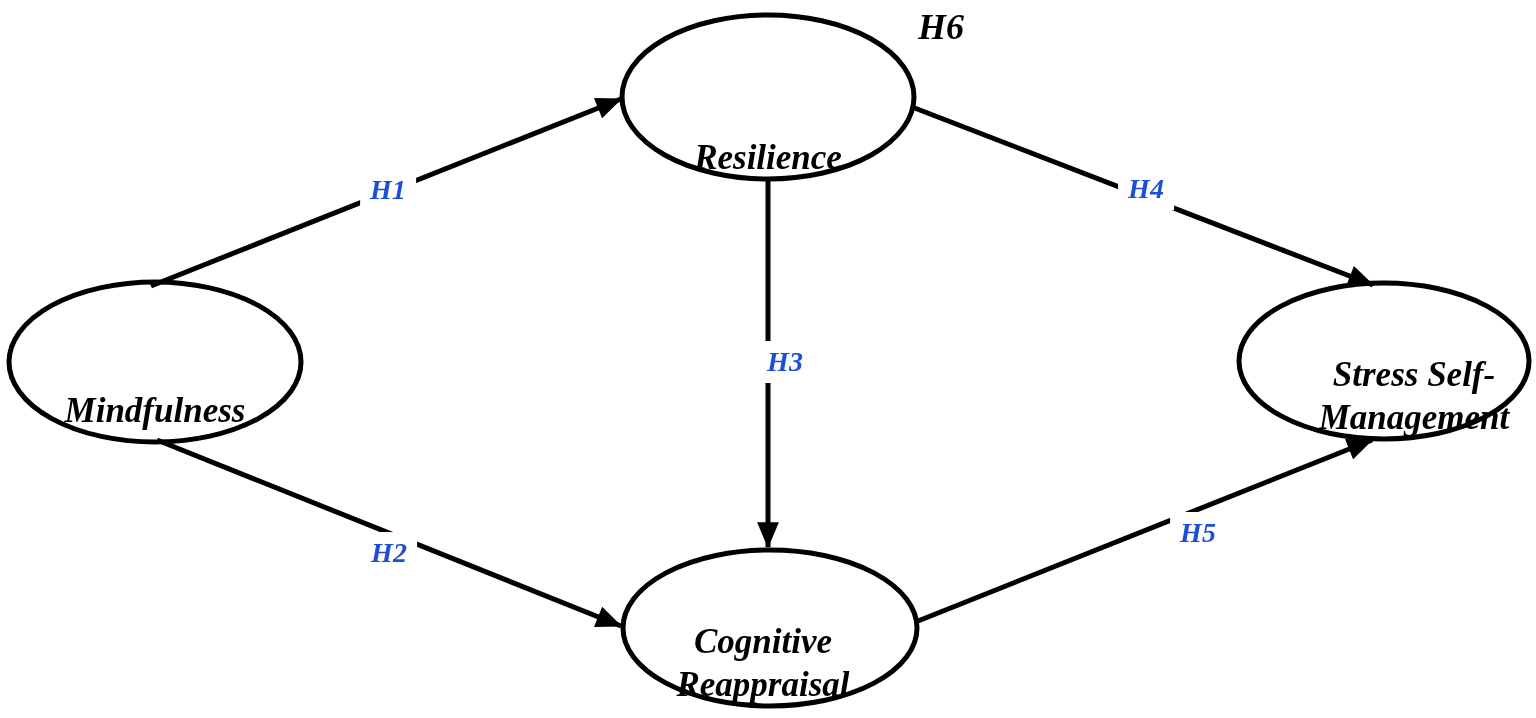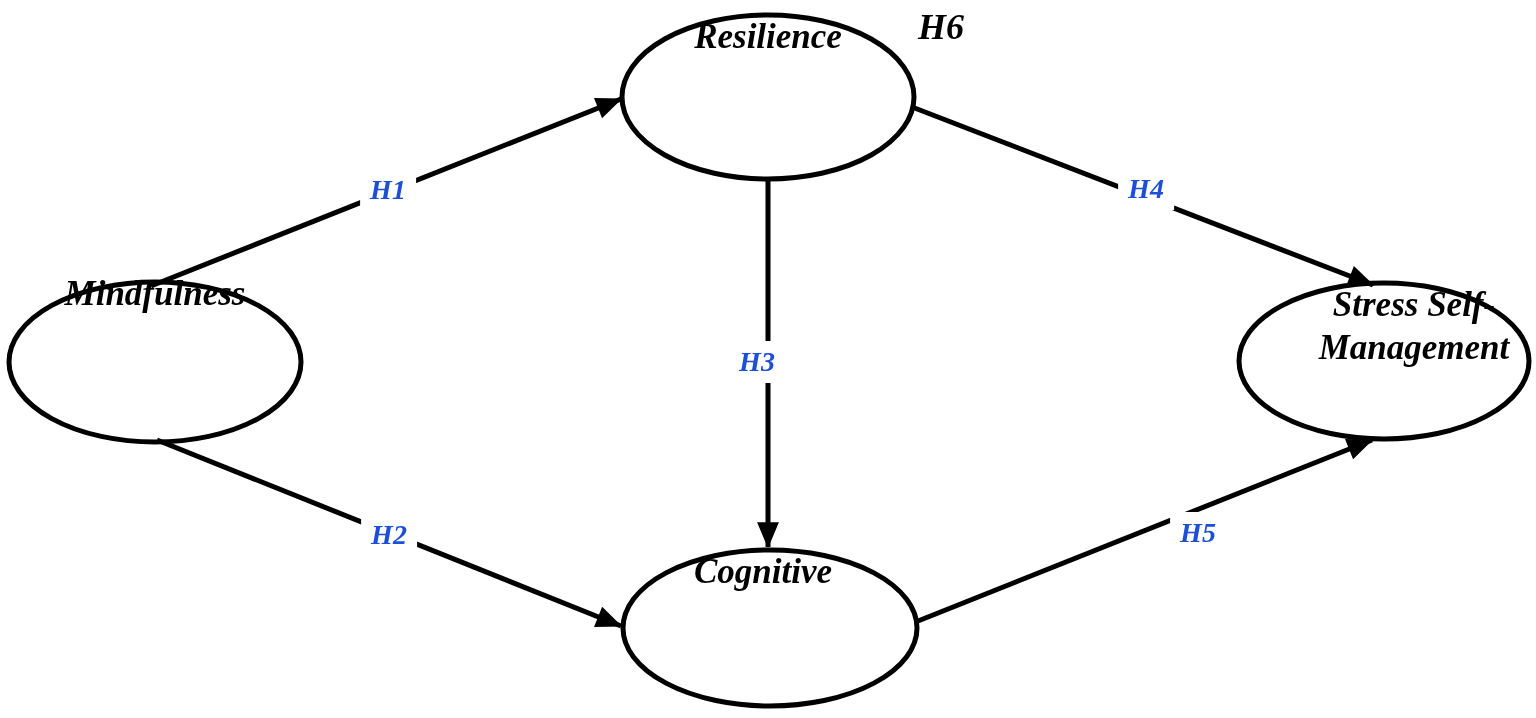--- a/index.html
+++ b/index.html
@@ -18,21 +18,21 @@
   .figure-canvas svg {
     position: absolute;
     left: 0;
     top: 0;
   }
   .node-label {
     position: absolute;
     display: flex;
     flex-direction: column;
     align-items: center;
-    justify-content: flex-start;
+    justify-content: flex-end;
     text-align: center;
     font-weight: bold;
     font-style: italic;
     font-size: 35px;
     line-height: 43px;
     color: #000000;
     pointer-events: none;
   }
   .edge-label {
     position: absolute;
@@ -86,28 +86,29 @@
       <span></span>
   </div>
 
   <div class="node-label" style="left:622px; top:15px; width:292px; height:164px;">
     <span>Resilience</span>
       <span></span>
   </div>
 
   <div class="node-label" style="left:616px; top:550px; width:294px; height:156px;">
     <span>Cognitive</span>
+      <span>Reappraisal</span>
   </div>
 
   <div class="node-label" style="left:1269px; top:283px; width:290px; height:156px;">
     <span>Stress Self-</span>
       <span>Management</span>
   </div>
 
   <div class="edge-label" style="left:388px; top:190px;">H1</div>
-  <div class="edge-label" style="left:389px; top:535px;">H2</div>
-  <div class="edge-label" style="left:757px; top:362px;">H3</div>
+  <div class="edge-label" style="left:389px; top:553px;">H2</div>
+  <div class="edge-label" style="left:785px; top:362px;">H3</div>
   <div class="edge-label" style="left:1146px; top:189px;">H4</div>
   <div class="edge-label" style="left:1198px; top:533px;">H5</div>
 
   <div class="free-label" style="left:941px; top:27px;">H6</div>
 
 </div>
 
 </body></html>

